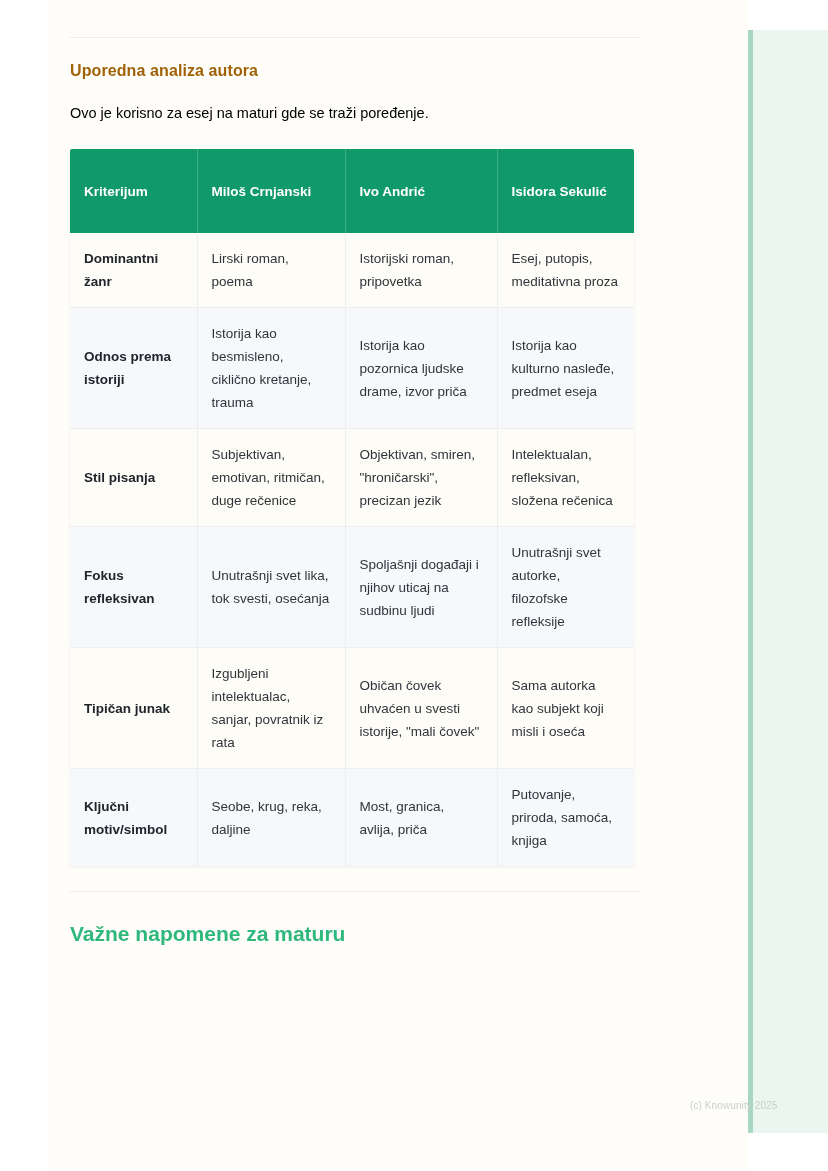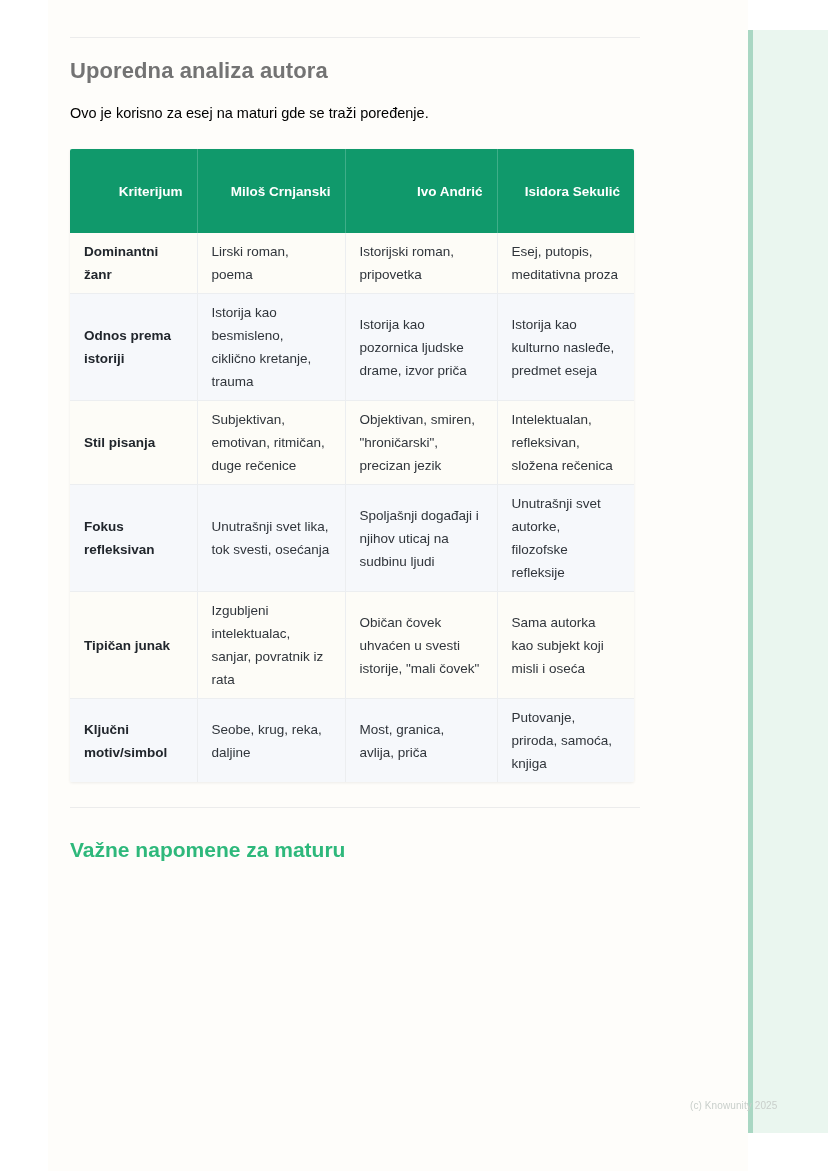--- a/index.html
+++ b/index.html
@@ -57,23 +57,23 @@
   }
 
   .content {
     position: absolute;
     left: 22px;
     top: 56px;
     width: 600px;
   }
 
   .doc-title {
-    font-size: 22px;
-    font-weight: bold;
-    color: #737373;
+    font-size: 16px;
+    font-weight: bold;
+    color: #a16207;
     letter-spacing: 0.1px;
     line-height: 30px;
   }
 
   .doc-subtitle {
     margin-top: 17px;
     font-size: 14.5px;
     color: #000000;
     line-height: 20px;
   }
@@ -96,35 +96,35 @@
   table.cmp col.c1 { width: 127px; }
   table.cmp col.c2 { width: 148px; }
   table.cmp col.c3 { width: 152px; }
   table.cmp col.c4 { width: 137px; }
 
   table.cmp thead th {
     background: #10996b;
     color: #ffffff;
     font-size: 13.5px;
     font-weight: bold;
-    text-align: right;
+    text-align: left;
     vertical-align: middle;
     padding: 16px 14px;
     height: 84px;
     line-height: 23px;
     border-right: 1px solid #3fae89;
   }
   table.cmp thead th:last-child { border-right: none; }
 
   table.cmp tbody td {
     font-size: 13.5px;
     line-height: 23px;
     color: #30353b;
     vertical-align: middle;
-    padding: 7px 14px;
+    padding: 14px 14px;
     border-right: 1px solid #eceef0;
     border-bottom: 1px solid #eceef0;
   }
   table.cmp tbody td:last-child { border-right: none; }
   table.cmp tbody tr:last-child td { border-bottom: none; }
 
   table.cmp tbody td.crit {
     font-weight: bold;
     color: #21262c;
   }

